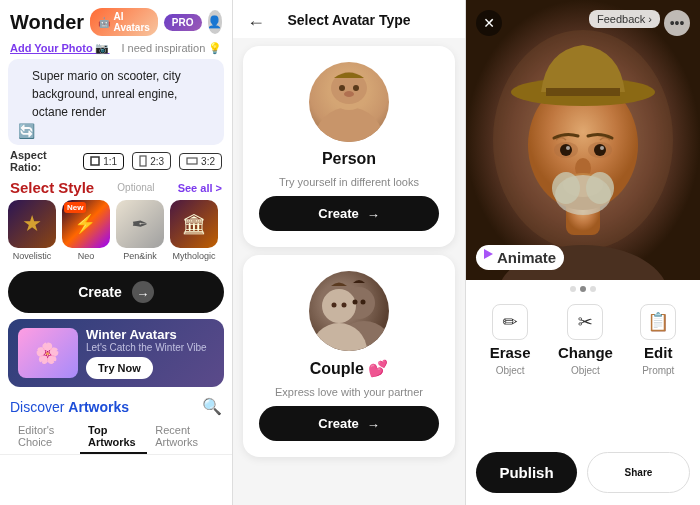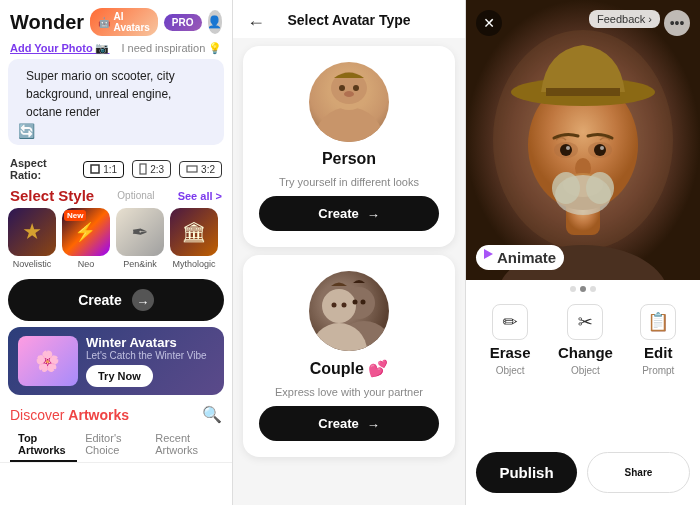--- a/index.html
+++ b/index.html
@@ -80,24 +80,24 @@
       color: #7c3aed;
       font-size: 11px;
       text-decoration: underline;
       font-weight: 600;
     }
     .inspiration-text {
       color: #888;
       font-size: 11px;
     }
     .text-area-wrapper {
-      margin: 0 8px 8px;
+      margin: 0 8px 0;
       background: #eef0fb;
       border-radius: 10px;
-      padding: 8px 18px 24px;
+      padding: 8px 24px 24px;
       position: relative;
     }
     .prompt-text {
       font-size: 12px;
       color: #222;
       line-height: 1.5;
     }
     .refresh-icon {
       position: absolute;
       bottom: 6px;
@@ -273,21 +273,21 @@
     }
     .discover-row {
       display: flex;
       align-items: center;
       justify-content: space-between;
       padding: 4px 10px 2px;
     }
     .discover-title {
       font-size: 14px;
       font-weight: 400;
-      color: #ef4444;
+      color: #1d4ed8;
     }
     .discover-title strong {
       font-weight: 800;
     }
     .search-icon {
       font-size: 16px;
       color: #333;
     }
     .tabs-row {
       display: flex;
@@ -651,22 +651,22 @@
         <button class="try-now-btn">Try Now</button>
       </div>
     </div>
     <div class="discover-row">
       <span class="discover-title">
         <span>Discover</span> <strong>Artworks</strong>
       </span>
       <span class="search-icon">🔍</span>
     </div>
     <div class="tabs-row">
+      <span class="tab-item">Editor's Choice</span>
       <span class="tab-item active">Top Artworks</span>
-      <span class="tab-item">Editor's Choice</span>
       <span class="tab-item">Recent Artworks</span>
     </div>
   </div>
 
   <div class="panel2">
     <div class="panel2-header">
       <span class="back-arrow">←</span>
       <span class="panel2-title">Select Avatar Type</span>
     </div>
     <div class="panel2-bg">

